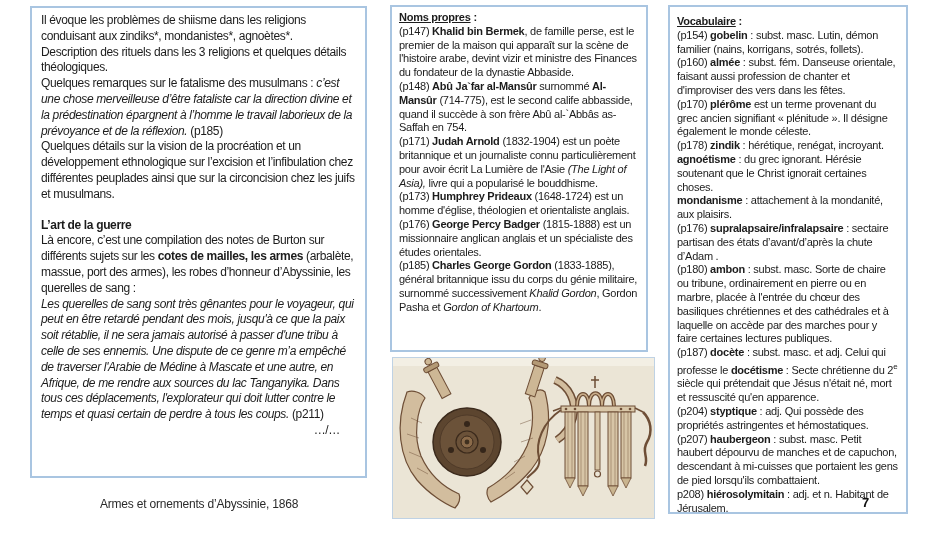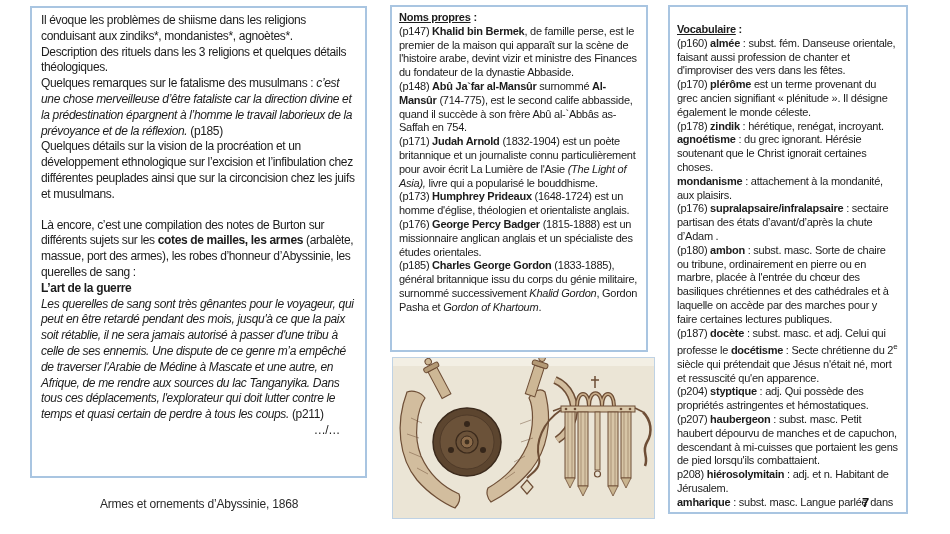--- a/index.html
+++ b/index.html
@@ -23,21 +23,21 @@
     padding:5px 9px;
     font-size:12px; line-height:15.8px; letter-spacing:-0.35px;
   }
   #noms-panel{
     left:390px; top:5px; width:258px; height:347px;
     padding:4px 7px;
     font-size:11px; line-height:13.8px; letter-spacing:-0.25px;
   }
   #vocab-panel{
     left:668px; top:5px; width:240px; height:509px;
-    padding:16px 7px;
+    padding:8px 7px;
     font-size:11px; line-height:13.8px; letter-spacing:-0.25px;
   }
   .rt{margin:0;}
   .b{font-weight:bold;}
   .i{font-style:italic;}
   .u{text-decoration:underline;margin-top:20px;}
   .spacer{height:15px;}
   .right{text-align:right; padding-right:16px;}
   sup{font-size:8px;}
   #illustration-box{
@@ -58,38 +58,39 @@
 <body>
 
 <div>
 
   <div id="left-panel" class="panel">
       <p class="rt"><span>Il évoque les problèmes de shiisme dans les religions conduisant aux zindiks*, mondanistes*, agnoètes*.</span></p>
       <p class="rt"><span>Description des rituels dans les 3 religions et quelques détails théologiques.</span></p>
       <p class="rt"><span>Quelques remarques sur le fatalisme des musulmans : </span><span class="i">c’est une chose merveilleuse d’être fataliste car la direction divine et la prédestination épargnent à l’homme le travail laborieux de la prévoyance et de la réflexion.</span><span> (p185)</span></p>
       <p class="rt"><span>Quelques détails sur la vision de la procréation et un développement ethnologique sur l’excision et l’infibulation chez différentes peuplades ainsi que sur la circoncision chez les juifs et musulmans.</span></p>
       <p class="rt spacer"></p>
+      <p class="rt"><span class="b">L’art de la guerre</span></p>
       <p class="rt"><span>Là encore, c’est une compilation des notes de Burton sur différents sujets sur les </span><span class="b">cotes de mailles, les armes</span><span> (arbalète, massue, port des armes), les robes d’honneur d’Abyssinie, les querelles de sang :</span></p>
-      <p class="rt"><span class="b">L’art de la guerre</span></p>
       <p class="rt"><span class="i">Les querelles de sang sont très gênantes pour le voyageur, qui peut en être retardé pendant des mois, jusqu'à ce que la paix soit rétablie, il ne sera jamais autorisé à passer d'une tribu à celle de ses ennemis. Une dispute de ce genre m’a empêché de traverser l'Arabie de Médine à Mascate et une autre, en Afrique, de me rendre aux sources du lac Tanganyika. Dans tous ces déplacements, l'explorateur qui doit lutter contre le temps et quasi certain de perdre à tous les coups.</span><span> (p211)</span></p>
       <p class="rt right"><span>…/…</span></p>
     </div>
 
   <div id="noms-panel" class="panel">
       <p class="rt"><span class="b u">Noms propres</span><span class="b"> :</span></p>
       <p class="rt"><span>(p147) </span><span class="b">Khalid bin Bermek</span><span>, de famille perse, est le premier de la maison qui apparaît sur la scène de l'histoire arabe, devint vizir et ministre des Finances du fondateur de la dynastie Abbaside.</span></p>
       <p class="rt"><span>(p148) </span><span class="b">Abû Ja`far al-Mansûr</span><span> surnommé </span><span class="b">Al-Mansûr</span><span> (714-775), est le second calife abbasside, quand il succède à son frère Abû al-`Abbâs as-Saffah en 754.</span></p>
       <p class="rt"><span>(p171) </span><span class="b">Judah Arnold</span><span> (1832-1904) est un poète britannique et un journaliste connu particulièrement pour avoir écrit La Lumière de l'Asie </span><span class="i">(The Light of Asia),</span><span> livre qui a popularisé le bouddhisme.</span></p>
       <p class="rt"><span>(p173) </span><span class="b">Humphrey Prideaux</span><span> (1648-1724) est un homme d'église, théologien et orientaliste anglais.</span></p>
       <p class="rt"><span>(p176) </span><span class="b">George Percy Badger</span><span> (1815-1888) est un missionnaire anglican anglais et un spécialiste des études orientales.</span></p>
       <p class="rt"><span>(p185) </span><span class="b">Charles George Gordon</span><span> (1833-1885), général britannique issu du corps du génie militaire, surnommé successivement </span><span class="i">Khalid Gordon</span><span>, Gordon Pasha et </span><span class="i">Gordon of Khartoum</span><span>.</span></p>
     </div>
 
   <div id="vocab-panel" class="panel">
       <p class="rt"><span class="b u">Vocabulaire</span><span class="b"> :</span></p>
+      <p class="rt"><span>(p154) </span><span class="b">gobelin</span><span> : subst. masc. Lutin, démon familier (nains, korrigans, sotrés, follets).</span></p>
       <p class="rt"><span>(p160) </span><span class="b">almée</span><span> : subst. fém. Danseuse orientale, faisant aussi profession de chanter et d'improviser des vers dans les fêtes.</span></p>
       <p class="rt"><span>(p170) </span><span class="b">plérôme</span><span> est un terme provenant du grec ancien signifiant « plénitude ». Il désigne également le monde céleste.</span></p>
       <p class="rt"><span>(p178) </span><span class="b">zindik</span><span> : hérétique, renégat, incroyant.</span></p>
       <p class="rt"><span class="b">agnoétisme</span><span> : du grec ignorant. Hérésie soutenant que le Christ ignorait certaines choses.</span></p>
       <p class="rt"><span class="b">mondanisme</span><span> : attachement à la mondanité, aux plaisirs.</span></p>
       <p class="rt"><span>(p176) </span><span class="b">supralapsaire/infralapsaire</span><span> : sectaire partisan des états d’avant/d’après la chute d’Adam .</span></p>
       <p class="rt"><span>(p180) </span><span class="b">ambon</span><span> : subst. masc. Sorte de chaire ou tribune, ordinairement en pierre ou en marbre, placée à l'entrée du chœur des basiliques chrétiennes et des cathédrales et à laquelle on accède par des marches pour y faire certaines lectures publiques.</span></p>
       <p class="rt"><span>(p187) </span><span class="b">docète</span><span> : subst. masc. et adj. Celui qui professe le </span><span class="b">docétisme</span><span> : Secte chrétienne du 2</span><sup>e</sup><span> siècle qui prétendait que Jésus n'était né, mort et ressuscité qu'en apparence.</span></p>
       <p class="rt"><span>(p204) </span><span class="b">styptique</span><span> : adj. Qui possède des propriétés astringentes et hémostatiques.</span></p>
       <p class="rt"><span>(p207) </span><span class="b">haubergeon</span><span> : subst. masc. Petit haubert dépourvu de manches et de capuchon, descendant à mi-cuisses que portaient les gens de pied lorsqu'ils combattaient.</span></p>

